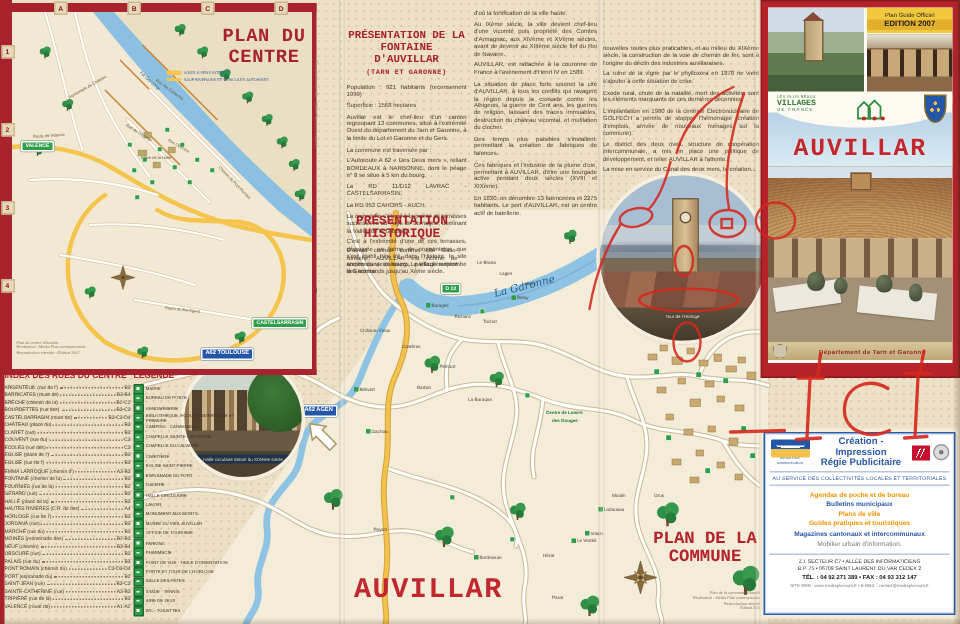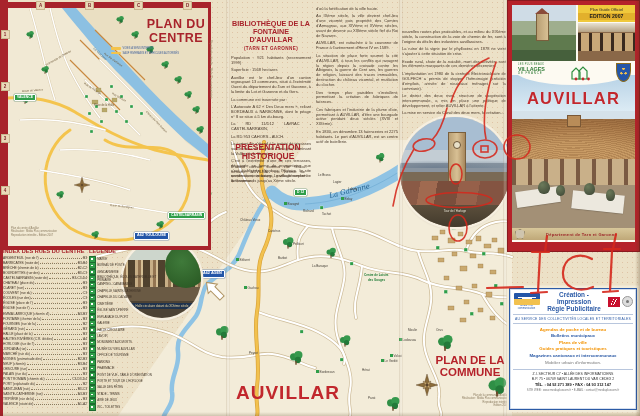--- a/index.html
+++ b/index.html
@@ -1,21 +1,21 @@
 <!DOCTYPE html>
 <html><head>
 <meta charset="utf-8">
 <style>
   html,body{margin:0;padding:0;background:#d8ccb0;}
   #page{position:relative;width:640px;height:416px;overflow:hidden;
     font-family:"Liberation Sans",sans-serif;color:#4a3a2c;
     background-color:#ece1c7;
     background-image:radial-gradient(rgba(203,148,112,.38) .8px, transparent 1px);
     background-size:5px 5px;}
-  .serif{font-family:Liberation Sans, sans-serif;}
+  .serif{font-family:Liberation Mono, monospace;}
   .abs{position:absolute;}
 
   
   #commune-svg{position:absolute;left:0;top:0;width:640px;height:416px;z-index:1;}
   .plabel{position:absolute;font-size:3.1px;line-height:3.2px;color:#4a443c;white-space:nowrap;z-index:2;}
   .plabel.glabel{color:#1c7a33;font-weight:bold;font-size:3px;}
   .plabel.poi::before{content:"";display:inline-block;width:2.6px;height:2.6px;background:#2f9e49;margin-right:1px;}
   .sign{position:absolute;z-index:3;font-weight:bold;white-space:nowrap;border-radius:1px;padding:1px 2px;line-height:1;}
   .sign-blue{background:#2456a8;color:#fff;font-size:3.8px;border:.5px solid #fff;box-shadow:0 0 0 .5px #8a9bb4;}
   .sign-green{background:#2f9e49;color:#fff;font-size:3.4px;border:.5px solid #fff;box-shadow:0 0 0 .5px #8aa78f;}
@@ -494,21 +494,21 @@
         <div class="gridbox number" style="top: 82px;"><span>2</span></div>
         <div class="gridbox number" style="top: 134px;"><span>3</span></div>
         <div class="gridbox number" style="top: 186px;"><span>4</span></div>
       </div>
     <div class="abs" id="pc-sidenote">Reproduction interdite - Média Plus communication</div>
   </div>
   <div class="abs" id="leftbar-lower"></div>
 
   <div class="tcol" id="col1">
     <div class="h-pres serif">
-      <div>BIBLIOTHÈQUE DE LA</div>
+      <div>PRÉSENTATION DE LA</div>
       <div>FONTAINE D'AUVILLAR</div>
     </div>
     <div class="h-sub serif">(TARN ET GARONNE)</div>
     <div>
         <p>Population : 921 habitants (recensement 1999)</p>
         <p>Superficie : 1568 hectares</p>
         <p>Auvillar est le chef-lieu d'un canton regroupant 13 communes, situé à l'extrémité Ouest du département du Tarn et Garonne, à la limite du Lot et Garonne et du Gers.</p>
         <p>La commune est traversée par :</p>
         <p>L'Autoroute A 62 « Des Deux mers », reliant BORDEAUX à NARBONNE, dont le péage n° 8 se situe à 5 km du bourg.</p>
         <p>La RD 11/D12 LAVRAC - CASTELSARRASIN,</p>

